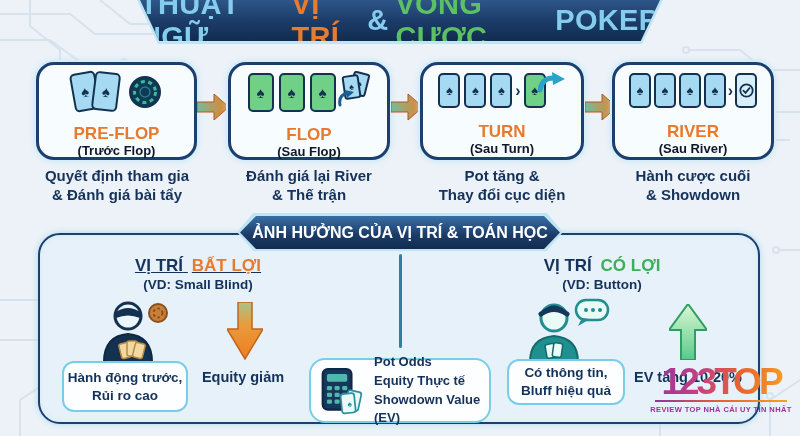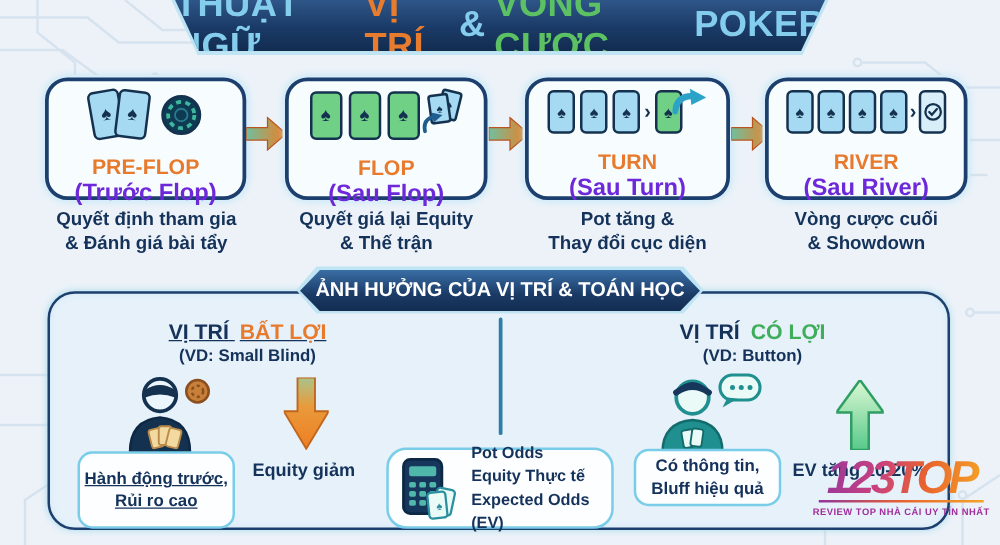--- a/index.html
+++ b/index.html
@@ -32,21 +32,21 @@
   
   .stage-box{
     position:absolute; top:62px; height:98px; z-index:2;
     background:#f7fcff;
     border:3px solid #1d3f6e; border-radius:18px;
     box-shadow:0 0 0 2px #d7eefa, 0 0 7px #b7e2f4;
     display:flex; flex-direction:column; align-items:center;
   }
   .box-icons{ display:flex; align-items:center; justify-content:center; gap:5px; height:52px; margin-top:7px; }
   .stage-name{ font-size:17px; font-weight:800; color:#e87a2d; line-height:1.1; margin-top:14px; }
-  .stage-sub{ font-size:19px; font-weight:800; color:#6d28d9; line-height:1.15; }
+  .stage-sub{ font-size:13px; font-weight:800; color:#0f172a; line-height:1.15; }
   .stage-caption{
     position:absolute; top:167px; width:200px; z-index:2;
     text-align:center; font-size:15px; font-weight:800; color:#14325a; line-height:1.25;
   }
   .card{
     width:26px; height:39px; border:2.5px solid #14324f; border-radius:5px;
     background:#a5daf2; display:flex; align-items:center; justify-content:center;
     font-size:15px; font-weight:bold; color:#14324f; flex:0 0 auto;
   }
   .card.green{ background:#70d086; }
@@ -91,21 +91,21 @@
   .math-box{
     position:absolute; left:309px; top:358px; width:182px; height:65px; z-index:2;
     background:#fdfeff; border:2px solid #79cde8; border-radius:16px;
     display:flex; align-items:center; padding-left:10px; gap:9px;
   }
   .math-text{ font-size:13px; font-weight:800; color:#14325a; line-height:1.45; }
 
   
   .logo{ position:absolute; left:645px; top:364px; width:152px; z-index:10; text-align:center; }
   .logo-text{
-    font-size:37px; font-weight:800; font-style:italic; letter-spacing:-3px; line-height:.95;
+    font-size:37px; font-weight:800; letter-spacing:-3px; line-height:.95;
     background:linear-gradient(100deg,#8f35a0 5%,#c8417f 38%,#e8622f 62%,#f5a325 92%);
     -webkit-background-clip:text; background-clip:text; color:transparent;
   }
   .logo-line{ height:2px; margin:1px 10px 3px; background:linear-gradient(90deg,#8f35a0,#e8622f,#f5a325); }
   .logo-tagline{ font-size:7.5px; font-weight:bold; color:#a12e9a; letter-spacing:.4px; white-space:nowrap; }
 </style>
 </head>
 <body>
 
 <svg class="circuit" width="800" height="436" viewBox="0 0 800 436">
@@ -189,21 +189,21 @@
       <svg width="20" height="18" viewBox="0 0 20 18" style="position:absolute;left:-4px;top:18px;">
         <path d="M3 15 Q1 5 11 3" fill="none" stroke="#1d5d8f" stroke-width="3" stroke-linecap="round"></path>
         <path d="M8 0 L17 2 L10 8 Z" fill="#1d5d8f"></path>
       </svg>
     </span>
   </div>
   <div class="stage-name">FLOP</div>
   <div class="stage-sub">(Sau Flop)</div>
 </div>
 <div class="stage-caption" style="left:209px;">
-  <div>Quyết giá lại Equity</div>
+  <div>Đánh giá lại River</div>
   <div>&amp; Thế trận</div>
 </div>
 
 <svg class="flow-arrow" style="left:391px;" width="33" height="28" viewBox="0 0 33 28">
   <path d="M0 9 h17 v-8 l15 13 -15 13 v-8 h-17 z" fill="url(#ag1)" stroke="#b9541d" stroke-width="1"></path>
 </svg>
 
 <div class="stage-box" style="left:420px;width:164px;">
   <div class="box-icons" style="gap:4px;">
     <span class="card sm">♠</span>
@@ -239,21 +239,21 @@
       <svg width="15" height="15" viewBox="0 0 15 15">
           <circle cx="7.5" cy="7.5" r="6.2" fill="none" stroke="#14324f" stroke-width="1.8"></circle>
           <path d="M4.4 7.6 l2.1 2.2 l4-4.6" fill="none" stroke="#14324f" stroke-width="1.8" stroke-linecap="round"></path>
         </svg>
     </span>
   </div>
   <div class="stage-name">RIVER</div>
   <div class="stage-sub">(Sau River)</div>
 </div>
 <div class="stage-caption" style="left:593px;">
-  <div>Vòng cược cuối</div>
+  <div>Hành cược cuối</div>
   <div>&amp; Showdown</div>
 </div>
 
 <div class="bottom-box"></div>
 <div class="section-glow"></div>
 <div class="section-banner">ẢNH HƯỞNG CỦA VỊ TRÍ &amp; TOÁN HỌC</div>
 <div class="divider"></div>
 
 <div class="col-title" style="left:88px;top:256px;text-decoration:underline;">
   <span>VỊ TRÍ</span>
@@ -267,21 +267,21 @@
   <circle cx="30" cy="16" r="13" fill="#eaf6fc" stroke="#14324f" stroke-width="3"></circle>
   <path d="M18 12 Q30 4 42 12 L42 18 Q30 13 18 18 Z" fill="#14324f"></path>
   <path d="M6 62 Q6 36 30 34 Q54 36 54 62 Z" fill="#14324f" stroke="#0d2844" stroke-width="2"></path>
   <g transform="translate(22,40)">
     <rect x="0" y="3" width="10" height="15" rx="2" fill="#f2d9a0" stroke="#b98a4a" stroke-width="1.5" transform="rotate(-14 5 10)"></rect>
     <rect x="7" y="1" width="10" height="15" rx="2" fill="#f2d9a0" stroke="#b98a4a" stroke-width="1.5"></rect>
     <rect x="14" y="3" width="10" height="15" rx="2" fill="#f2d9a0" stroke="#b98a4a" stroke-width="1.5" transform="rotate(14 19 10)"></rect>
   </g>
 </svg>
 
-<div class="note-box" style="left:62px;top:361px;width:126px;height:62px;text-decoration:underline;">
+<div class="note-box" style="left:62px;top:361px;width:126px;height:51px;">
   <div>Hành động trước,</div>
   <div>Rủi ro cao</div>
 </div>
 
 <svg class="layer" style="left:227px;top:302px;" width="36" height="58" viewBox="0 0 36 58">
   <defs>
       <linearGradient id="dg" x1="0" y1="0" x2="0" y2="1">
     <stop offset="0" stop-color="#a9c48b"></stop>
         <stop offset=".4" stop-color="#e89b3c"></stop>
         <stop offset="1" stop-color="#ef7d22"></stop>
@@ -305,21 +305,21 @@
       <rect x="7" y="38" width="6" height="5" rx="1.5"></rect>
         <rect x="16" y="38" width="6" height="5" rx="1.5"></rect>
     </g>
     <rect x="30" y="28" width="16" height="23" rx="3" fill="#eafaf6" stroke="#2a8f9e" stroke-width="2" transform="rotate(12 38 39)"></rect>
     <rect x="24" y="31" width="16" height="23" rx="3" fill="#eafaf6" stroke="#2a8f9e" stroke-width="2" transform="rotate(-6 32 42)"></rect>
     <text x="31" y="47" font-size="10" fill="#2a8f9e" transform="rotate(-6 32 42)">♠</text>
   </svg>
   <div class="math-text">
     <div>Pot Odds</div>
     <div>Equity Thực tế</div>
-    <div>Expected Odds (EV)</div>
+    <div>Showdown Value (EV)</div>
   </div>
 </div>
 
 <div class="col-title" style="left:492px;top:256px;">
   <span>VỊ TRÍ</span>
   <span class="accent-g" style="margin-left:4px;">CÓ LỢI</span>
 </div>
 <div class="col-example" style="left:492px;top:277px;">(VD: Button)</div>
 
 <svg class="layer" style="left:528px;top:298px;" width="84" height="64" viewBox="0 0 84 64">

